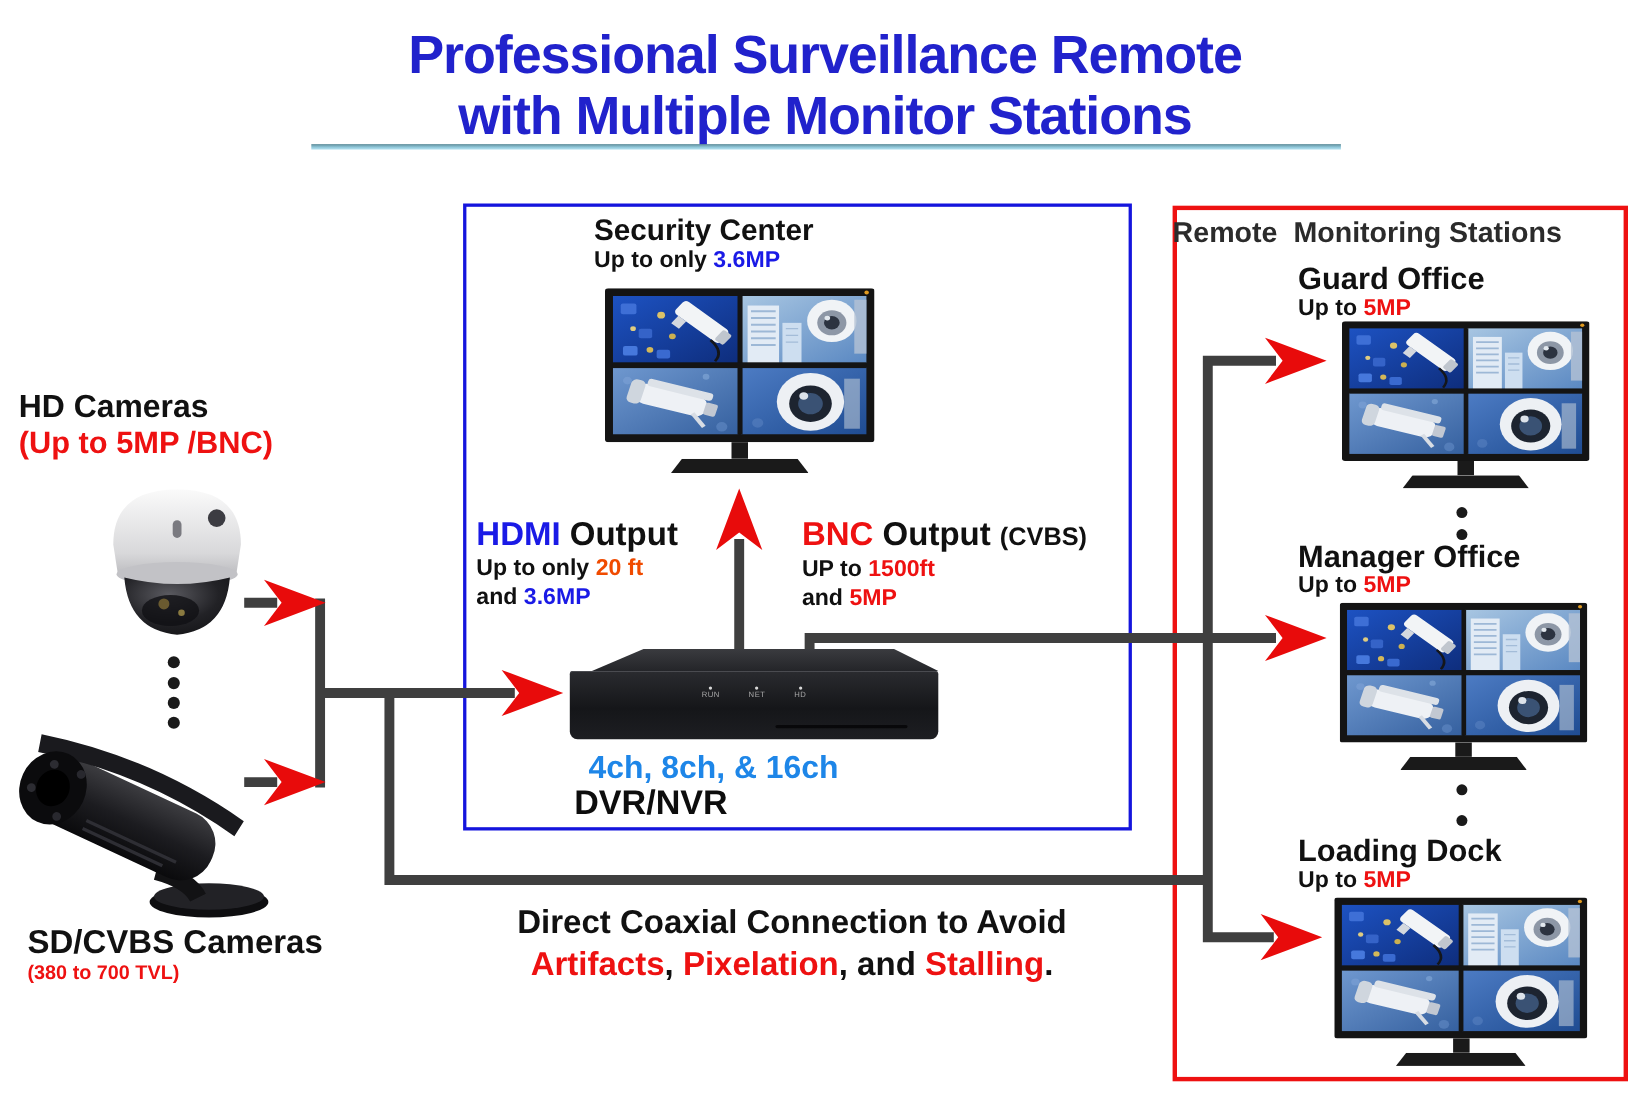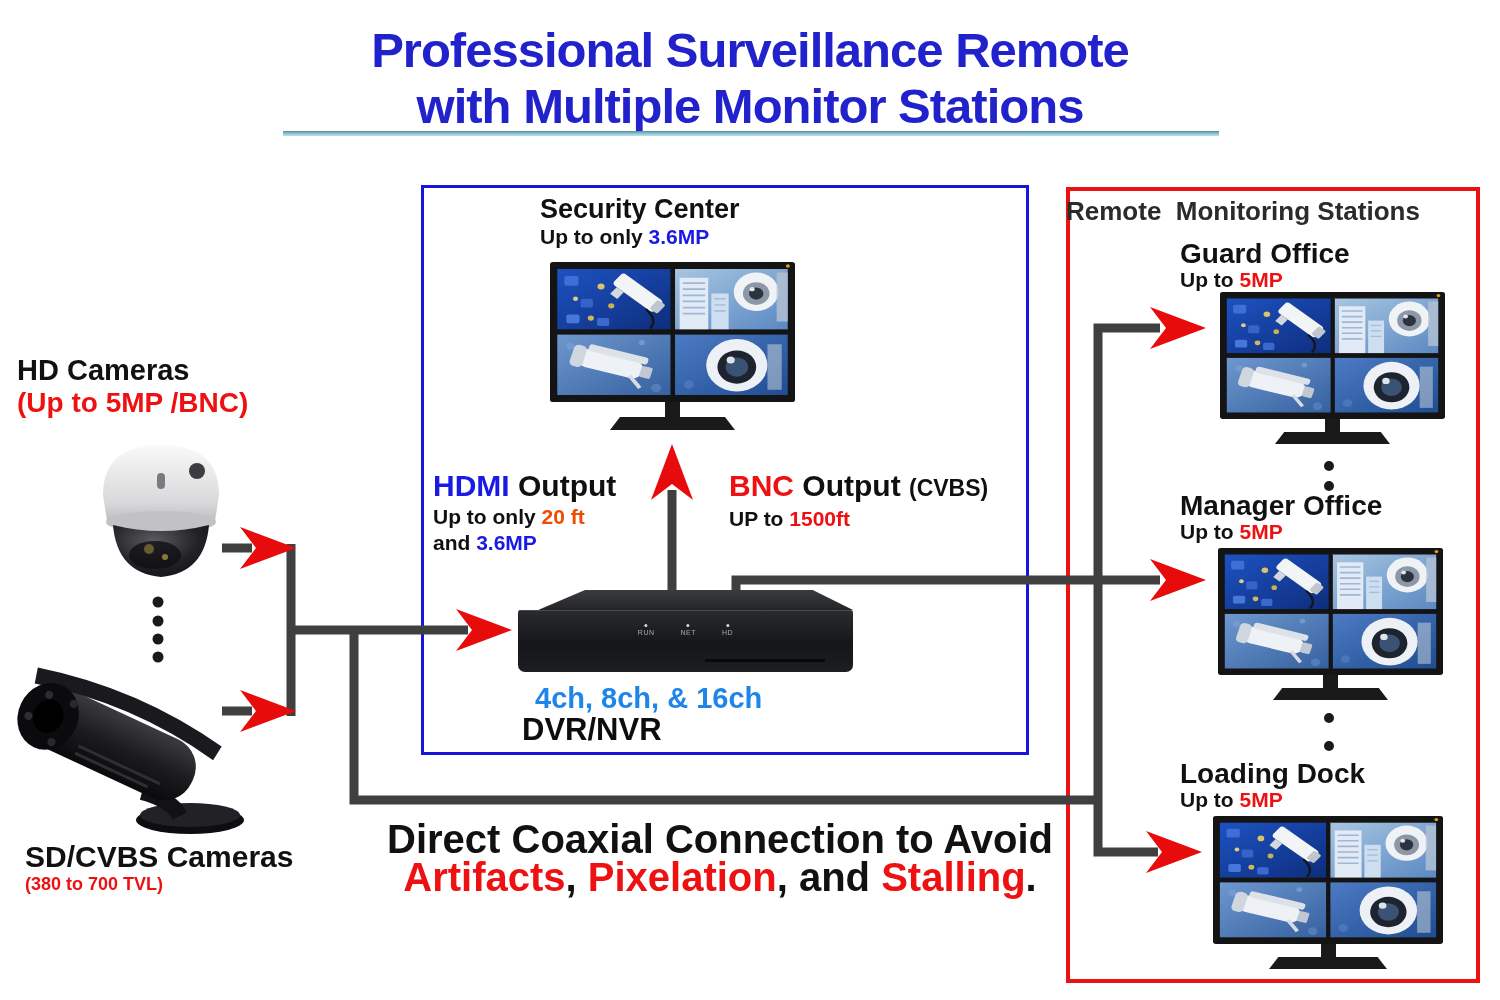--- a/index.html
+++ b/index.html
@@ -50,21 +50,21 @@
   .led span{font-size:7px;color:#a8a8a8;letter-spacing:.5px;font-weight:normal;}
   #dvr-groove{position:absolute;right:28px;bottom:10px;width:120px;height:3px;background:#08080a;border-radius:2px;}
 
   
   .outblock{line-height:26px;}
   .outblock .l1{font-size:30px;line-height:36px;}
   .outblock .l2{font-size:21px;}
   .cvbs{font-size:23px;}
   #channels{font-size:29px;}
   #dvrlabel{font-size:31px;color:#0d0d0d;}
-  #footer{left:380px;top:820px;width:680px;text-align:center;font-size:40px;line-height:38px;color:#111;}
+  #footer{left:380px;top:820px;width:680px;text-align:center;font-size:30px;line-height:38px;color:#111;}
 </style>
 </head>
 <body>
 
 <svg width="0" height="0" style="position:absolute" aria-hidden="true">
   <defs>
     <linearGradient id="gTL" x1="0" y1="0" x2="1" y2="1">
       <stop offset="0" stop-color="#1d52c2"></stop>
         <stop offset="1" stop-color="#0e2d7c"></stop>
     </linearGradient>
@@ -260,20 +260,23 @@
   </div>
 </div>
 
 <div class="abs z3 outblock" style="left:729px;top:468px">
   <div class="l1">
     <span class="red">BNC</span><span class="blk"> Output </span><span class="blk cvbs">(CVBS)</span>
   </div>
   <div class="l2 blk">
     <span>UP to </span><span class="red">1500ft</span>
   </div>
+  <div class="l2 blk">
+    <span>and </span><span class="red">5MP</span>
+  </div>
 </div>
 
 <div id="dvr" class="abs z3">
   <div id="dvr-top"></div>
   <div id="dvr-front">
     <div id="dvr-leds">
       <div class="led">
           <i></i>
           <span>RUN</span>
         </div>

